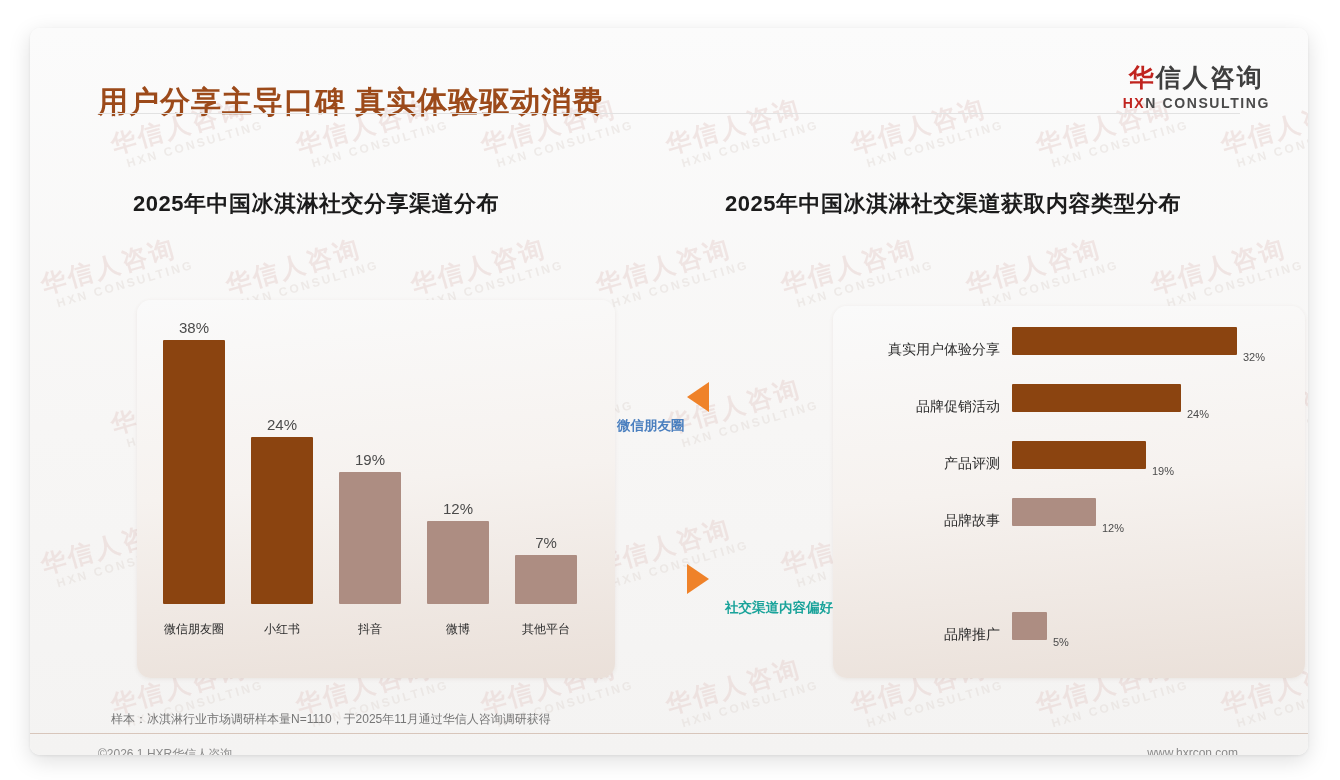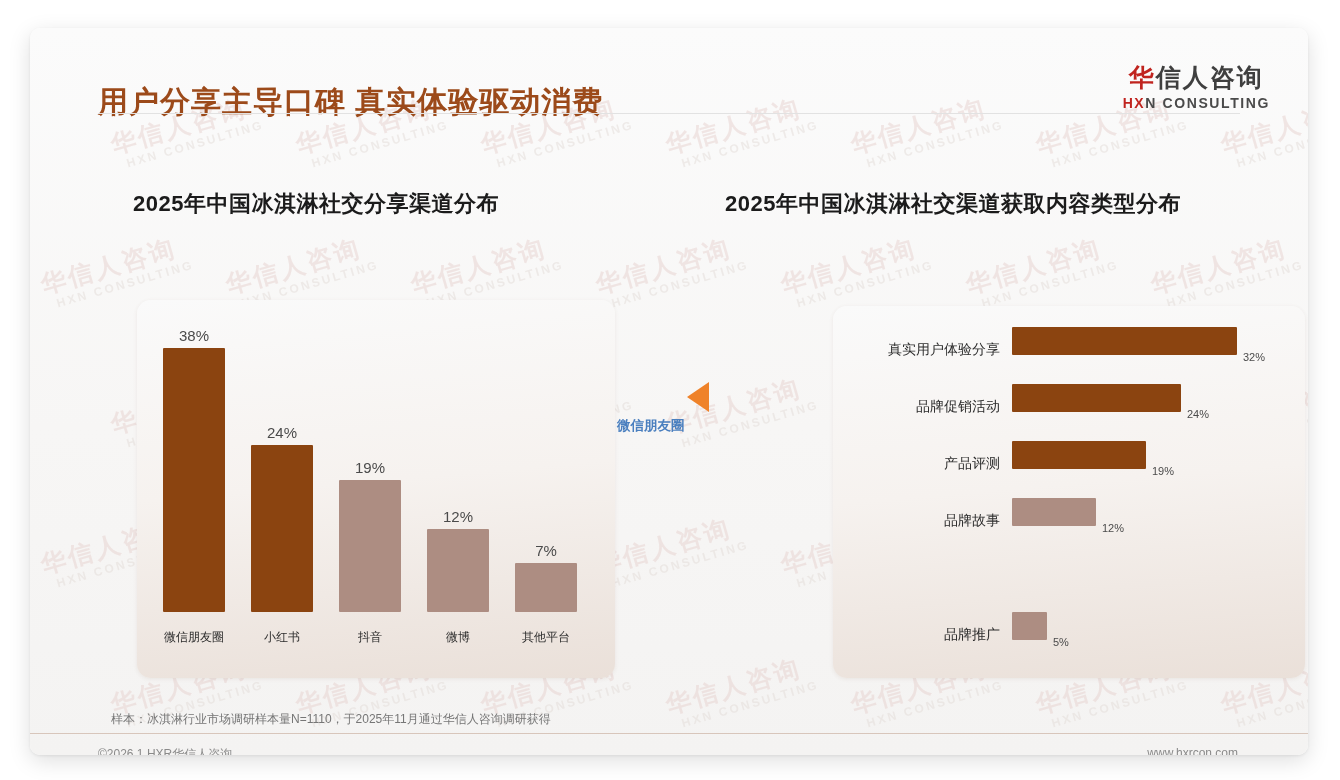--- a/index.html
+++ b/index.html
@@ -134,21 +134,20 @@
   #card-right { left: 803px; top: 278px; width: 472px; height: 372px; }
 
   
   .vbar-plot {
     position: absolute;
     left: 133px;
     top: 288px;
     width: 437px;
     height: 322px;
     z-index: 4;
-    margin-top: 8px;
   }
   .vcol {
     position: absolute;
     bottom: 0;
     width: 62px;
     height: 100%;
   }
   .vbar {
     position: absolute;
     bottom: 34px;
@@ -521,20 +520,24 @@
         <div class="hbar-label">品牌推广</div>
         <div class="hbar" style="width: 35px; background: rgb(173, 141, 130);"></div>
         <div class="hbar-value" style="left: 203px;">5%</div>
       </div>
     </div>
 
   <div class="annot" id="annot-share">
     <div class="tri tri-left"></div>
     <div class="annot-text">微信朋友圈</div>
   </div>
+  <div class="annot" id="annot-content">
+    <div class="tri tri-right"></div>
+    <div class="annot-text">社交渠道内容偏好</div>
+  </div>
 
   <div class="footnote">样本：冰淇淋行业市场调研样本量N=1110，于2025年11月通过华信人咨询调研获得</div>
   <div class="footer-rule"></div>
   <div class="footer">
     <div class="footer-left">©2026.1 HXR华信人咨询</div>
     <div class="footer-right">www.hxrcon.com</div>
   </div>
 
 </div>
 

